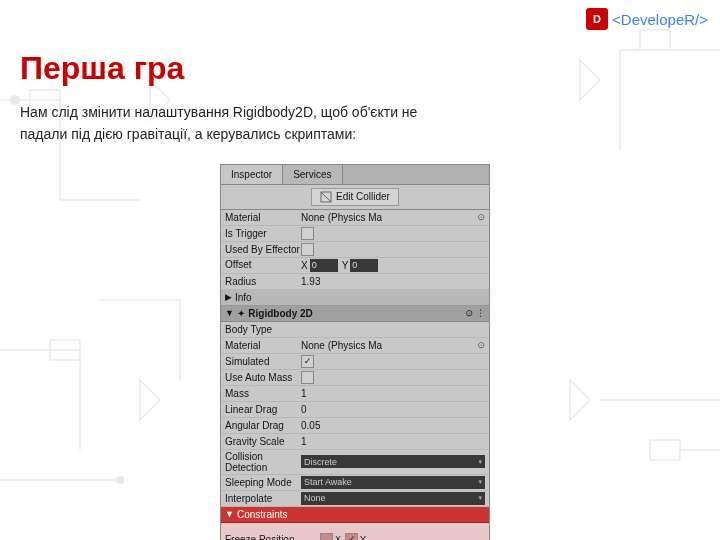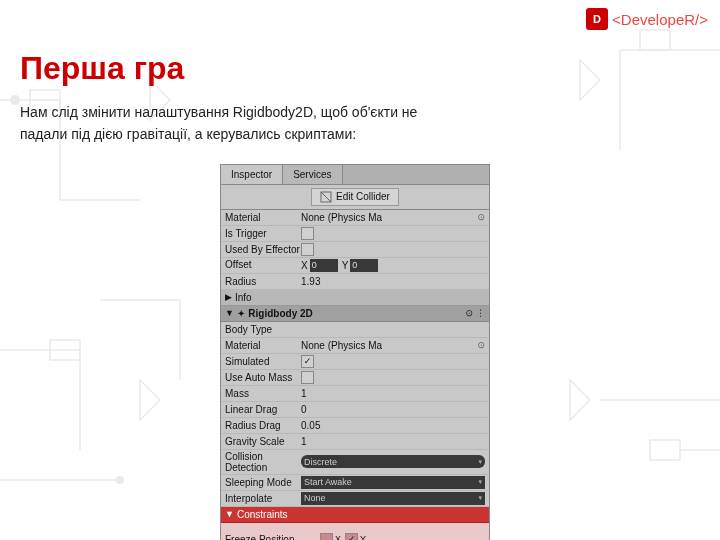--- a/index.html
+++ b/index.html
@@ -38,21 +38,21 @@
       align-items: center;
       justify-content: center;
       color: white;
       font-size: 11px;
       font-weight: bold;
     }
 
     .logo-text {
       font-size: 15px;
       font-weight: 500;
-      color: #ef4444;
+      color: #3b82f6;
     }
 
     .logo-text .red-r {
       color: #cc0000;
       font-weight: bold;
     }
 
     
     .main-content {
       padding: 20px 30px 20px 20px;
@@ -433,32 +433,32 @@
           <span class="prop-label">Mass</span>
           <span class="prop-value">1</span>
         </div>
 
         <div class="prop-row">
           <span class="prop-label">Linear Drag</span>
           <span class="prop-value">0</span>
         </div>
 
         <div class="prop-row">
-          <span class="prop-label">Radius Drag</span>
+          <span class="prop-label">Angular Drag</span>
           <span class="prop-value">0.05</span>
         </div>
 
         <div class="prop-row">
           <span class="prop-label">Gravity Scale</span>
           <span class="prop-value">1</span>
         </div>
 
         <div class="prop-row">
           <span class="prop-label">Collision Detection</span>
-          <div class="dropdown-value" style="flex:1;border-radius:6px;">
+          <div class="dropdown-value" style="flex:1;">
             <span>Discrete</span>
             <span class="dropdown-arrow">▾</span>
           </div>
         </div>
 
         <div class="prop-row">
           <span class="prop-label">Sleeping Mode</span>
           <div class="dropdown-value" style="flex:1;">
             <span>Start Awake</span>
             <span class="dropdown-arrow">▾</span>

